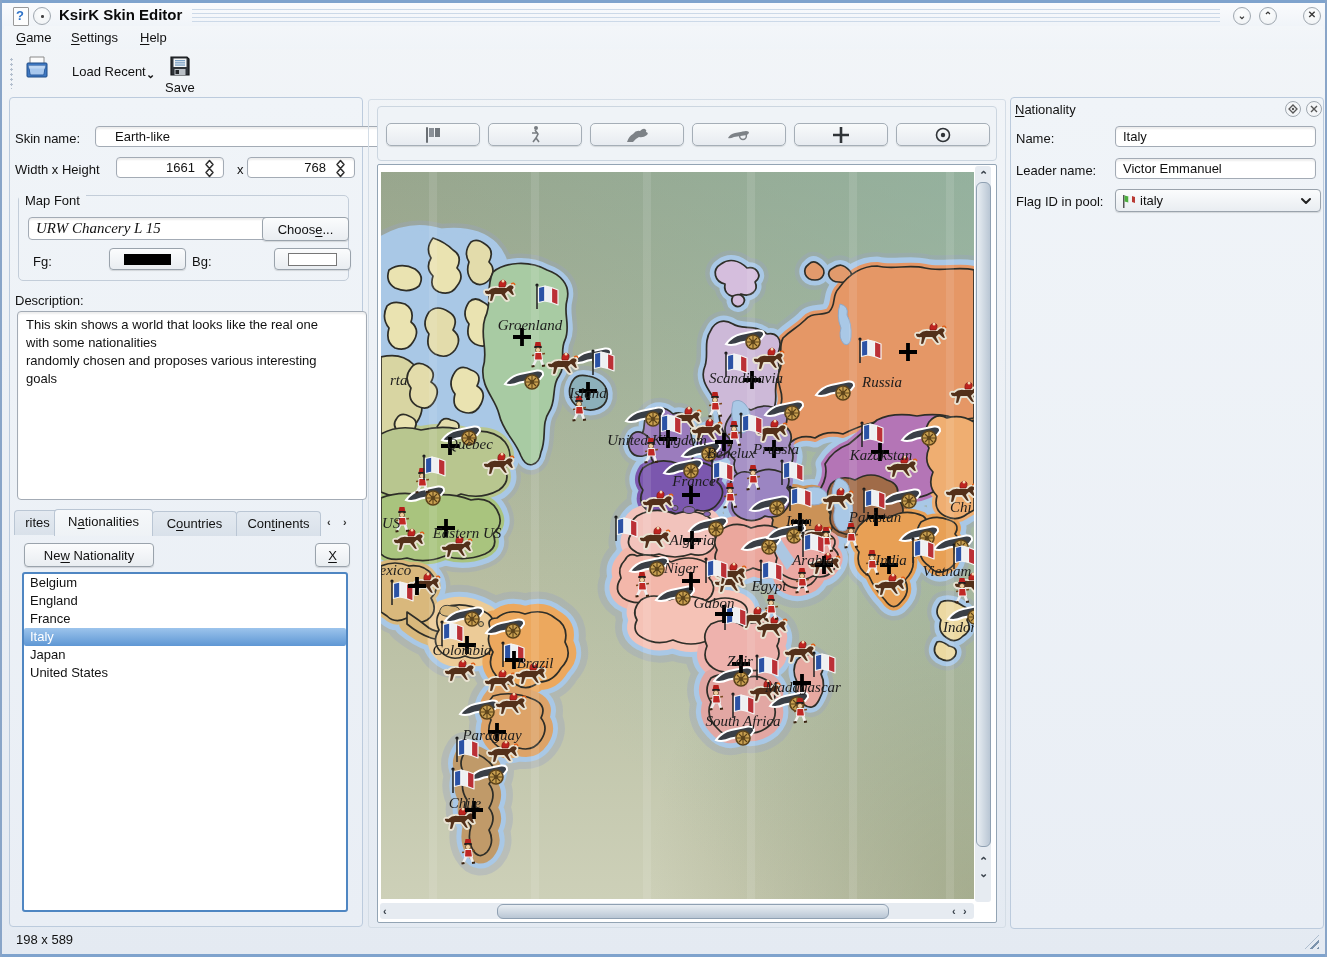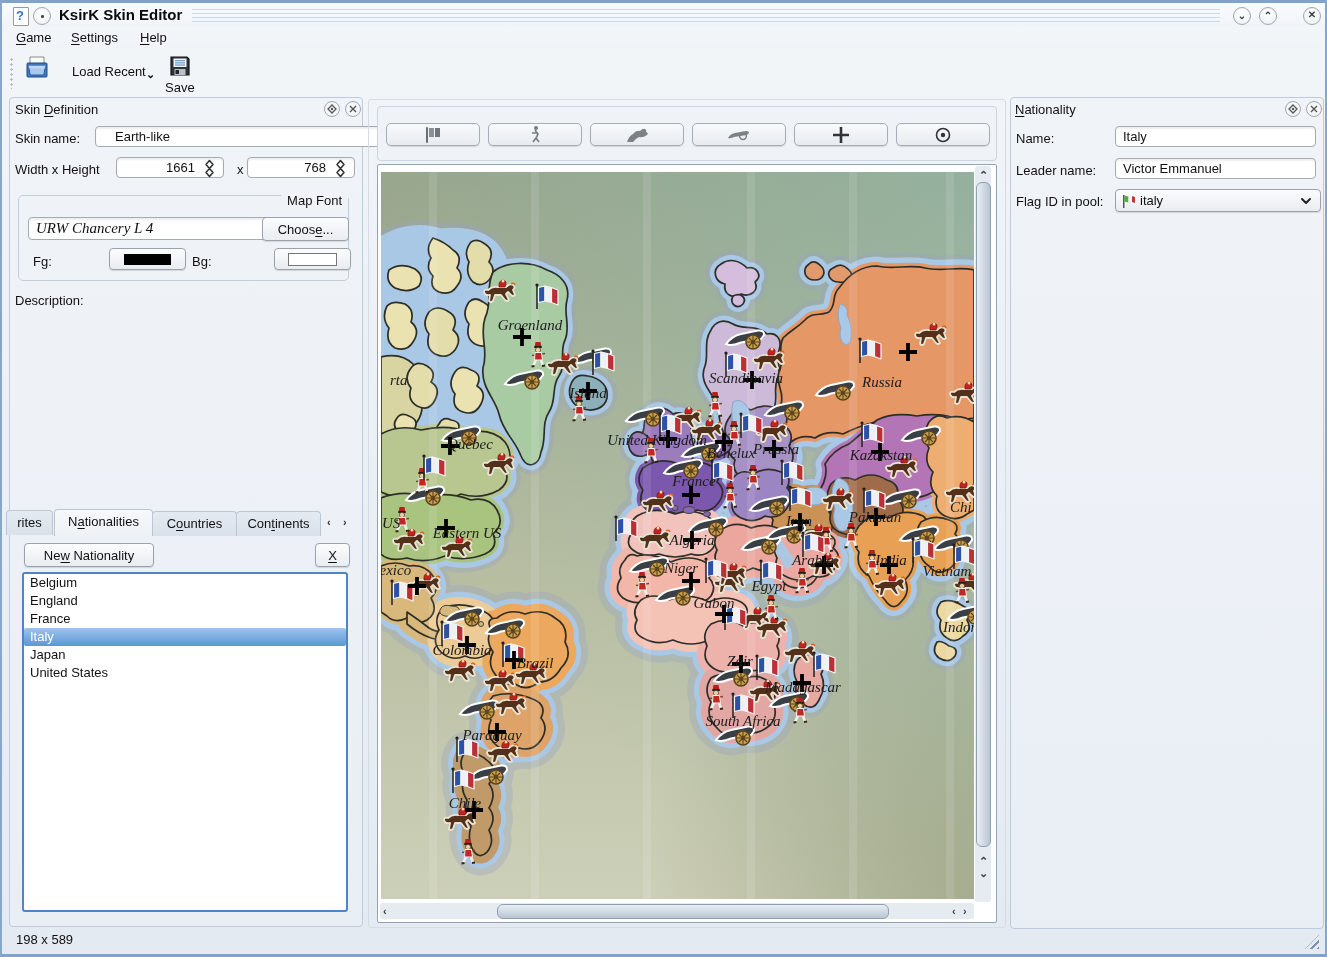--- a/index.html
+++ b/index.html
@@ -26,21 +26,21 @@
 .dockhead{position:absolute;left:0;top:0;right:0;height:20px;font-size:13px;color:#111;}
 .dock-btn{position:absolute;top:3px;width:14px;height:14px;border-radius:50%;border:1px solid #a0a8b0;background:#f4f6f8;color:#444;}
 .lbl{position:absolute;font-size:13px;color:#111;white-space:nowrap;}
 .input{position:absolute;background:#fff;border:1px solid #a3abb5;border-radius:4px;box-shadow:inset 0 2px 2px rgba(0,0,0,.07);font-size:13px;color:#111;padding:0 7px;display:flex;align-items:center;white-space:nowrap;}
 .btn{position:absolute;background:linear-gradient(#fbfcfd,#e9edf1);border:1px solid #9aa3ac;border-radius:4px;font-size:13px;color:#111;display:flex;align-items:center;justify-content:center;box-shadow:0 1px 1px rgba(0,0,0,.12);white-space:nowrap;}
 .spin{position:absolute;background:#fff;border:1px solid #a3abb5;border-radius:4px;box-shadow:inset 0 2px 2px rgba(0,0,0,.07);font-size:13px;color:#111;}
 .spin .val{position:absolute;right:28px;top:2px;}
 .spin .arr{position:absolute;right:7px;top:1px;width:13px;height:18px;}
 .spin .arr svg{display:block;}
 .gbox{position:absolute;border:1px solid #c3cdd9;border-radius:5px;}
-.gbox .gtitle{position:absolute;top:-3px;left:0;right:0;text-align:right;font-size:13px;color:#111;}
+.gbox .gtitle{position:absolute;top:-3px;left:0;right:0;text-align:left;font-size:13px;color:#111;}
 #statusbar{position:absolute;left:0;right:0;bottom:0;height:29px;font-size:13px;color:#111;border-bottom:3px solid #7fa3cd;}
 .grip{position:absolute;right:6px;bottom:5px;width:14px;height:14px;
  background:repeating-linear-gradient(135deg,transparent 0 3px,#7b93ad 3px 5px);
  clip-path:polygon(100% 0,100% 100%,0 100%);}
 
 .tab{position:absolute;font-size:13px;color:#111;text-align:center;border:1px solid #bac6d4;border-bottom:none;border-radius:4px 4px 0 0;background:linear-gradient(#e4eaf1,#d9e1ea);height:24px;line-height:24px;}
 .tab.sel{background:linear-gradient(#f6f8fa,#eef2f6);height:26px;line-height:24px;z-index:2;}
 
 #natlist{position:absolute;background:#fff;border:2px solid #4f86c2;border-radius:3px;font-size:13px;color:#111;}
 #natlist .it{padding:1px 0 1px 6px;height:16px;}
@@ -97,30 +97,20 @@
       <rect x="7" y="6" width="10" height="1.3" fill="#7aa0c4"></rect>
       <rect x="7" y="8.2" width="10" height="1.3" fill="#7aa0c4"></rect>
       <rect x="7" y="10.4" width="10" height="1.3" fill="#7aa0c4"></rect>
       <rect x="6.5" y="15" width="11" height="6" fill="#b9bfc5"></rect>
       <rect x="7.5" y="16" width="3.5" height="4" fill="#23262a"></rect>
     </svg>
     <div class="lbl" style="left:161px;top:31px;">Save</div>
   </div>
 
   <div class="dock" id="ldock" style="left:7px;top:97px;width:352px;height:828px;">
-    <div class="dockhead">
-        <span style="position:absolute;left:5px;top:4px;">Skin <u>D</u>efinition</span>
-      <div class="dock-btn" style="left:314px;"><svg width="12" height="12" viewBox="0 0 12 12" style="margin:1px;">
-            <path d="M6 2 L10 6 L6 10 L2 6 Z" fill="none" stroke="#555" stroke-width="1.3"></path>
-            <circle cx="6" cy="6" r="1.2" fill="#555"></circle>
-          </svg></div>
-      <div class="dock-btn" style="left:335px;"><svg width="12" height="12" viewBox="0 0 12 12" style="margin:1px;">
-            <path d="M3 3 L9 9 M9 3 L3 9" stroke="#555" stroke-width="1.4"></path>
-          </svg></div>
-    </div>
     <div class="lbl" style="left:5px;top:33px;">Skin name:</div>
     <div class="input" style="left:85px;top:28px;width:258px;height:19px;padding-left:19px;">Earth-like</div>
 
     <div class="lbl" style="left:5px;top:64px;">Width x Height</div>
     <div class="spin" style="left:106px;top:59px;width:106px;height:19px;">
       <span class="val">1661</span>
       <span class="arr">
           <svg width="13" height="19" viewBox="0 0 13 19">
             <path d="M6.5 1.5 L10 5.5 L6.5 9.5 L3 5.5 Z M6.5 9.5 L10 13.5 L6.5 17.5 L3 13.5 Z" fill="none" stroke="#2e2e2e" stroke-width="1.5" stroke-linejoin="round"></path>
           </svg>
@@ -131,36 +121,39 @@
       <span class="val">768</span>
       <span class="arr">
           <svg width="13" height="19" viewBox="0 0 13 19">
             <path d="M6.5 1.5 L10 5.5 L6.5 9.5 L3 5.5 Z M6.5 9.5 L10 13.5 L6.5 17.5 L3 13.5 Z" fill="none" stroke="#2e2e2e" stroke-width="1.5" stroke-linejoin="round"></path>
           </svg>
         </span>
     </div>
 
     <div class="gbox" style="left:8px;top:97px;width:329px;height:84px;">
       <div class="gtitle"><span style="background:linear-gradient(#f0f4f8,#eff3f7);padding:0 6px;">Map Font</span></div>
-      <div class="input" style="left:9px;top:21px;width:225px;height:21px;font-family:'Liberation Serif',serif;font-style:italic;font-size:15px;">URW Chancery L 4</div>
+      <div class="input" style="left:9px;top:21px;width:225px;height:21px;font-family:'Liberation Serif',serif;font-style:italic;font-size:15px;">URW Chancery L 15</div>
       <div class="btn" style="left:243px;top:21px;width:85px;height:22px;">Choos<u>e</u>...</div>
       <div class="lbl" style="left:14px;top:58px;">Fg:</div>
       <div class="btn" style="left:90px;top:52px;width:75px;height:20px;">
           <span style="display:block;width:47px;height:11px;background:#000;"></span>
         </div>
       <div class="lbl" style="left:173px;top:58px;">Bg:</div>
       <div class="btn" style="left:255px;top:52px;width:75px;height:20px;">
           <span style="display:block;width:47px;height:11px;background:#fff;border:1px solid #777;"></span>
         </div>
     </div>
 
     <div class="lbl" style="left:5px;top:195px;">Description:</div>
+    <div class="input" style="left:7px;top:213px;width:332px;height:179px;align-items:flex-start;padding:4px 8px;">
+      <div style="line-height:18px;white-space:normal;">This skin shows a world that looks like the real one<br>with some nationalities<br>randomly chosen and proposes various interesting<br>goals</div>
+    </div>
   </div>
 
-  <div class="tab" style="left:4px;top:510px;width:45px;">rites</div>
+  <div class="tab" style="left:12px;top:510px;width:45px;">rites</div>
   <div class="tab sel" style="left:52px;top:509px;width:97px;">N<u>a</u>tionalities</div>
   <div class="tab" style="left:150px;top:511px;width:83px;">C<u>o</u>untries</div>
   <div class="tab" style="left:234px;top:511px;width:83px;">Con<u>t</u>inents</div>
   <div class="lbl" style="left:325px;top:516px;font-size:11px;font-weight:bold;color:#333;">‹</div>
   <div class="lbl" style="left:341px;top:516px;font-size:11px;font-weight:bold;color:#333;">›</div>
   <div class="btn" style="left:22px;top:543px;width:128px;height:22px;">
       <span>Ne<u>w</u>&nbsp;Nationality</span>
     </div>
   <div class="btn" style="left:313px;top:543px;width:33px;height:22px;">
       <u>X</u>

